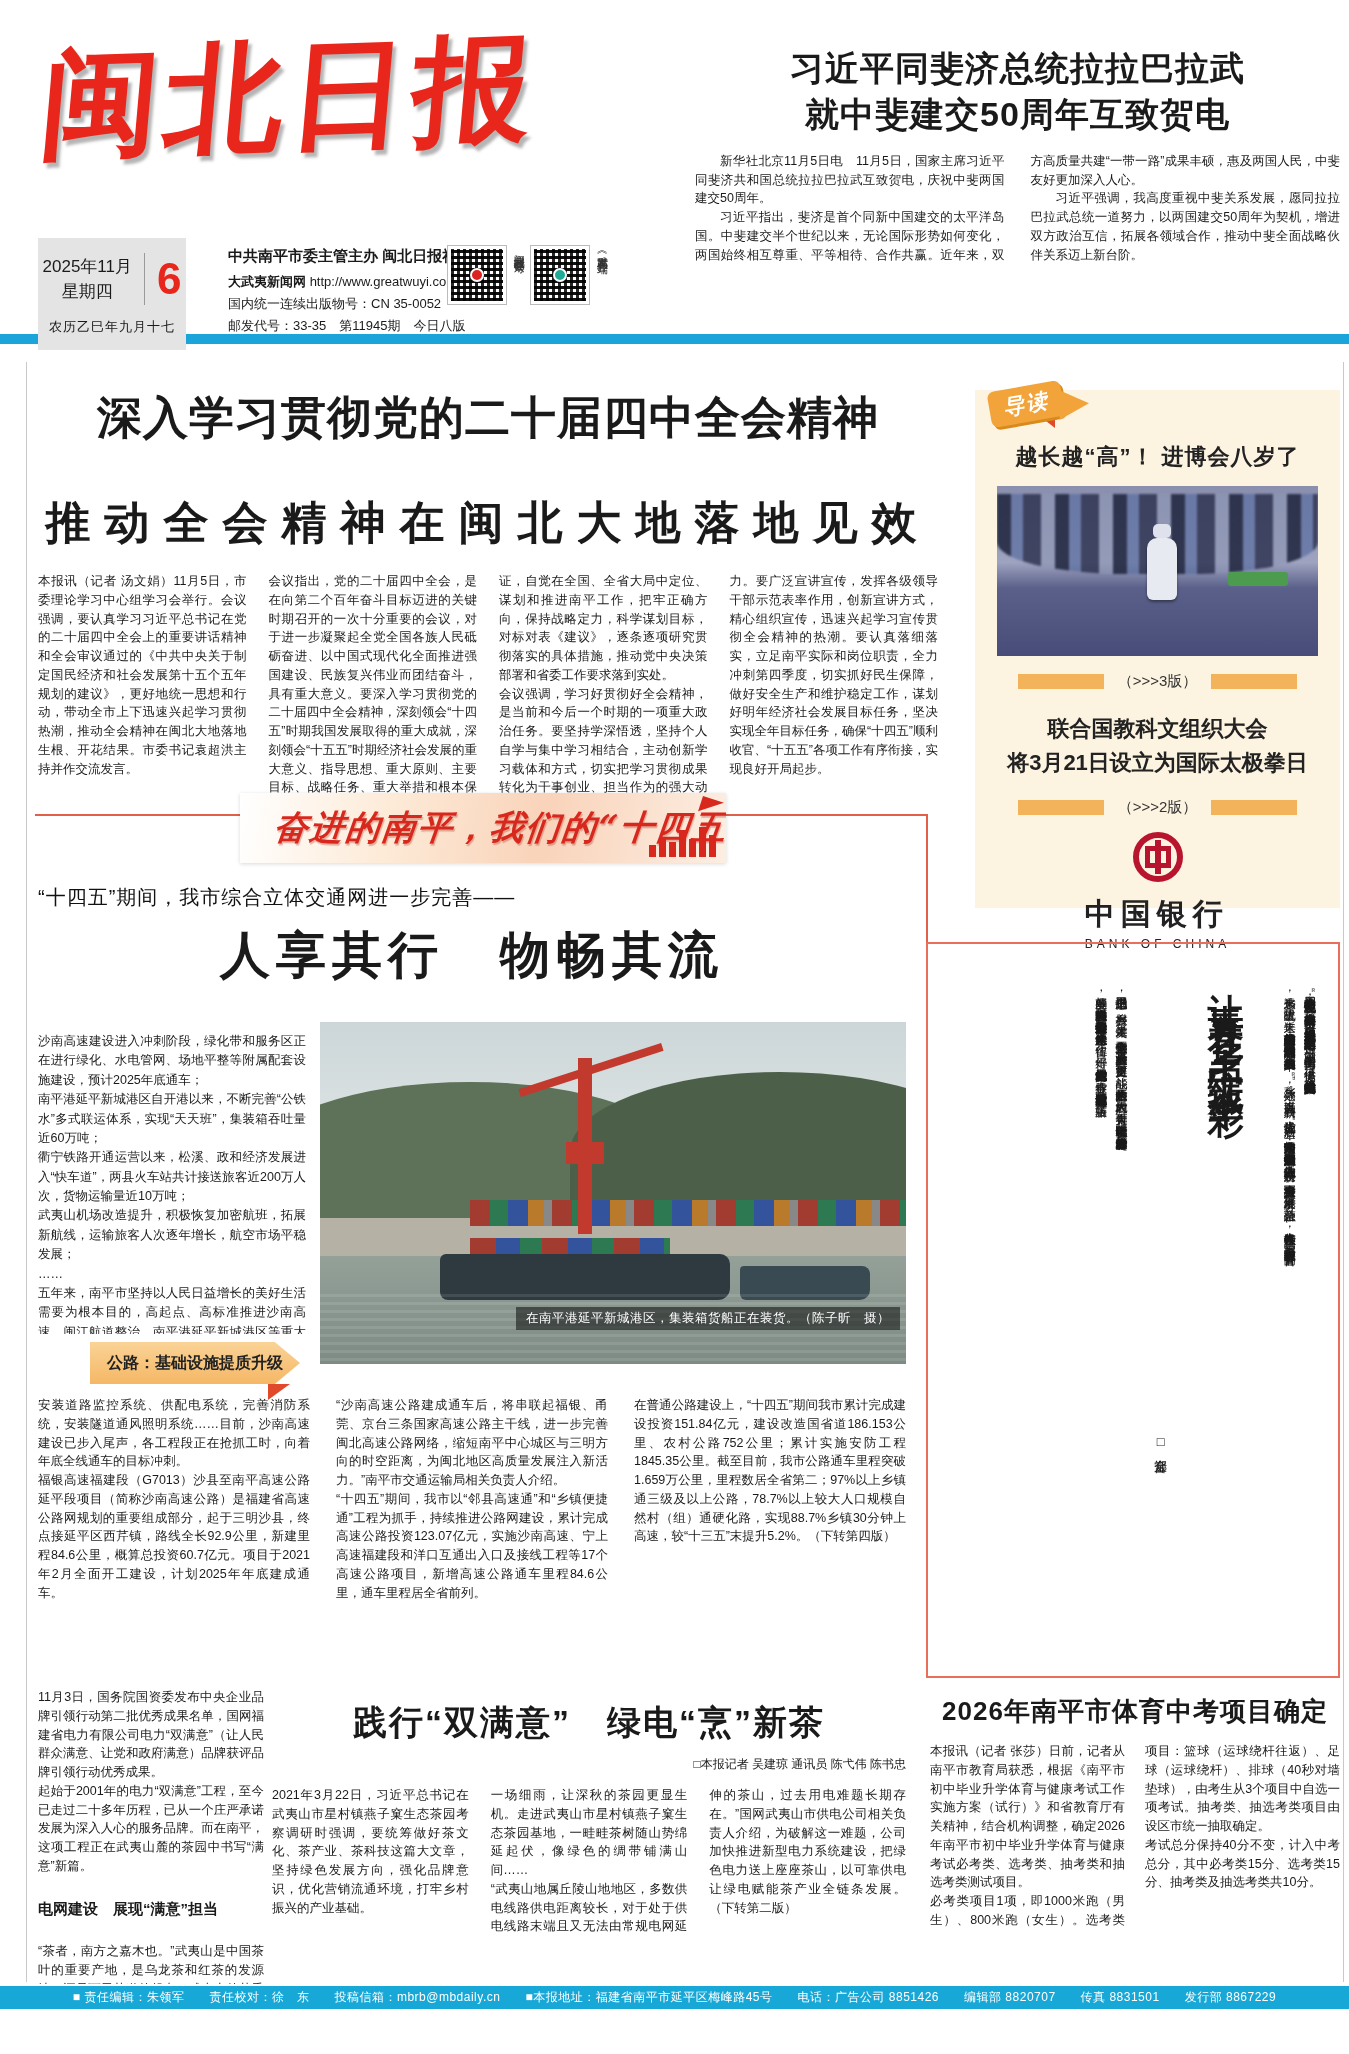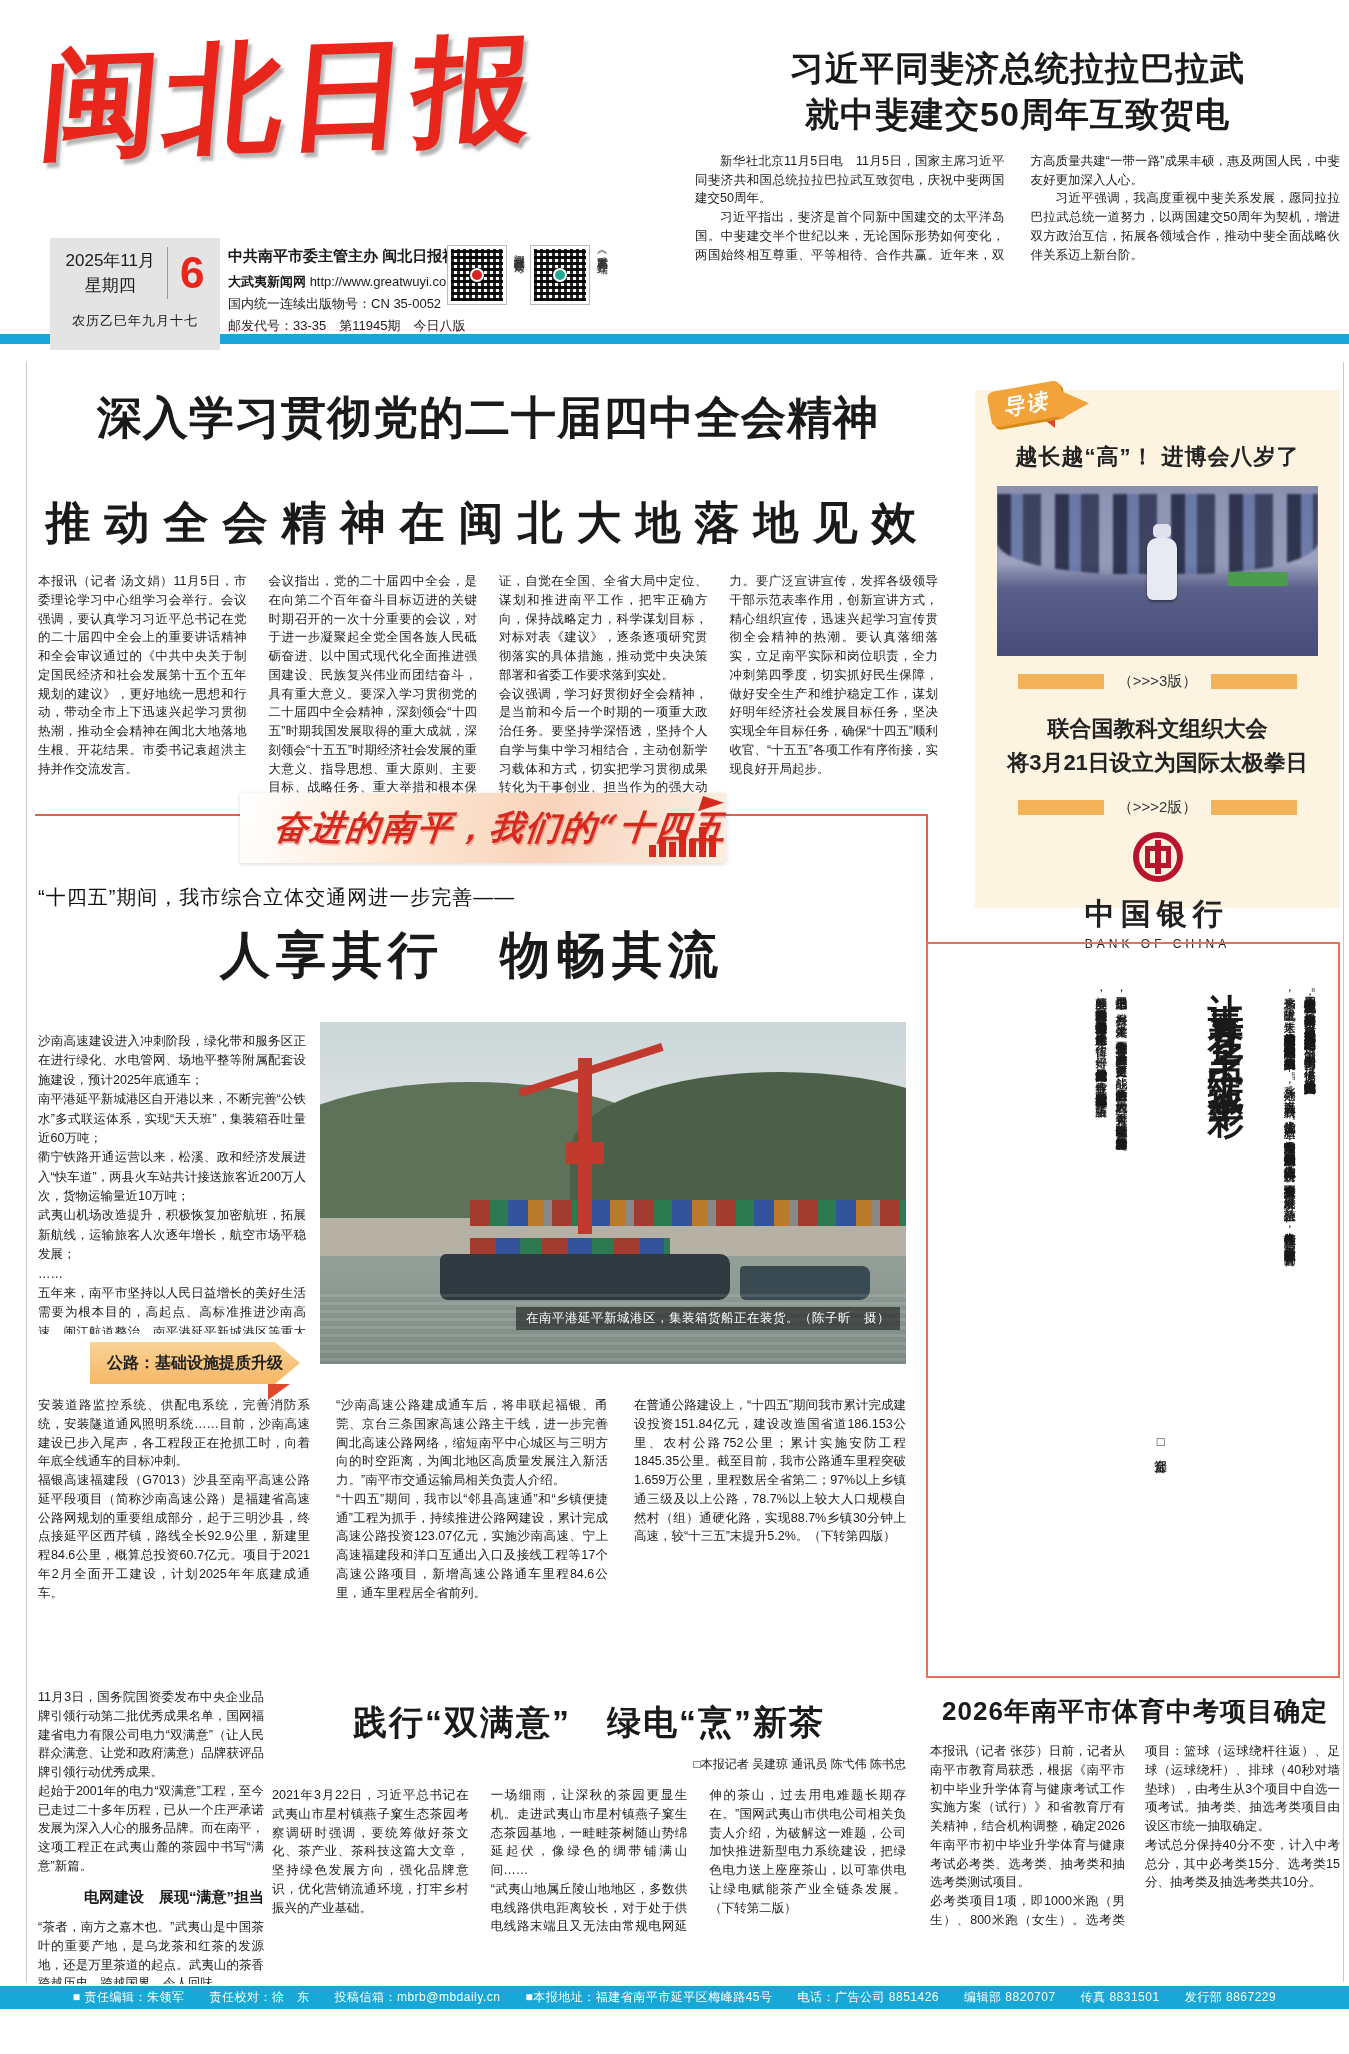--- a/index.html
+++ b/index.html
@@ -2,21 +2,21 @@
 <html><head>
 <meta charset="utf-8">
 <style>
   * { margin:0; padding:0; box-sizing:border-box; }
   body { background:#999; font-family:"Liberation Sans", sans-serif; }
   #page { position:relative; width:1349px; height:2054px; margin:0 auto; background:#fff; overflow:hidden; color:#1a1a1a; }
   .abs { position:absolute; }
 
   
   .masthead-logo { left:40px; top:18px; width:500px; height:190px; font-family:"DejaVu Serif", serif; font-weight:bold; font-size:118px; color:#e8261b; letter-spacing:6px; transform:rotate(-2deg) skewX(-7deg); text-shadow:4px 5px 3px rgba(60,60,60,.38); white-space:nowrap; }
-  .date-box { left:38px; top:238px; width:170px; height:112px; background:#e4e4e4; z-index:5; padding-top:4px;margin-left:12px; }
+  .date-box { left:38px; top:238px; width:148px; height:112px; background:#e4e4e4; z-index:5; padding-top:10px; }
   .date-row { display:flex; align-items:center; justify-content:center; gap:12px; height:62px; }
   .date-left { text-align:center; font-size:17px; line-height:1.5; }
   .date-sep { width:1px; height:52px; background:#9a9a9a; }
   .date-num { font-size:44px; font-weight:bold; color:#e8261b; }
   .lunar { text-align:center; font-size:13px; margin-top:8px; letter-spacing:1px; }
   .pubinfo { left:228px; top:243px; width:310px; font-size:13px; line-height:1.7; }
   .pubinfo .l1 { font-size:15px; font-weight:bold; margin-bottom:2px; }
   .pubinfo .weblabel { font-weight:bold; }
   .qr { width:58px; height:58px; border:3px solid #fff; outline:1px solid #bbb; background:
         repeating-linear-gradient(90deg, rgba(0,0,0,.85) 0 3px, transparent 3px 6px),
@@ -97,21 +97,21 @@
   .tr-body { left:38px; top:1396px; width:868px; height:270px; overflow:hidden; column-count:3; column-gap:26px; font-size:12.5px; line-height:1.5; text-align:justify; }
 
   
   .youth { left:926px; top:942px; width:414px; height:736px; border:2px solid #e8705a; padding:20px 18px; writing-mode:vertical-rl; overflow:hidden; font-size:12px; line-height:1.68; text-align:justify; }
   .youth p { text-indent:2em; }
   .youth .vtitle { font-size:36px; font-weight:900; letter-spacing:11px; text-indent:0; margin:0 24px; white-space:nowrap; }
   .youth .vby { font-size:13px; text-indent:0; margin:0 6px 0 18px; padding-top:470px; }
 
   
   .tea-left { left:38px; top:1688px; width:226px; height:296px; overflow:hidden; font-size:12.5px; line-height:1.5; text-align:justify; }
-  .tea-subhead { text-indent:0 !important; text-align:right; font-weight:bold; font-size:15px; margin:10px 0 !important; }
+  .tea-subhead { text-indent:0 !important; text-align:left; font-weight:bold; font-size:15px; margin:22px 0 !important; }
   .tea-title { left:272px; top:1700px; width:634px; text-align:center; font-size:34px; font-weight:900; letter-spacing:2px; }
   .tea-byline { left:272px; top:1756px; width:634px; text-align:right; font-size:12px; }
   .tea-body { left:272px; top:1786px; width:634px; height:198px; overflow:hidden; column-count:3; column-gap:22px; font-size:12.5px; line-height:1.5; text-align:justify; }
 
   .sports-title { left:930px; top:1694px; width:410px; text-align:center; font-size:26px; font-weight:900; letter-spacing:1px; }
   .sports-body { left:930px; top:1742px; width:410px; height:240px; overflow:hidden; column-count:2; column-gap:20px; font-size:12.5px; line-height:1.5; text-align:justify; }
 
   .footer-bar { left:0; top:1986px; width:1349px; height:23px; background:#18a8d8; color:#fff; font-size:12px; display:flex; align-items:center; justify-content:center; letter-spacing:.5px; }
 </style>
 </head>

